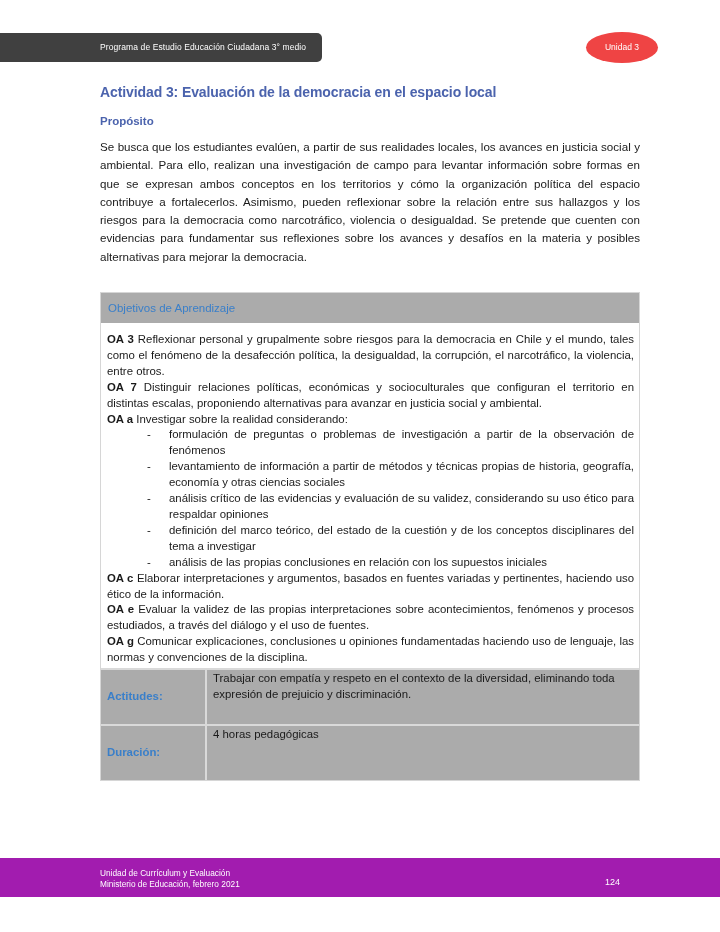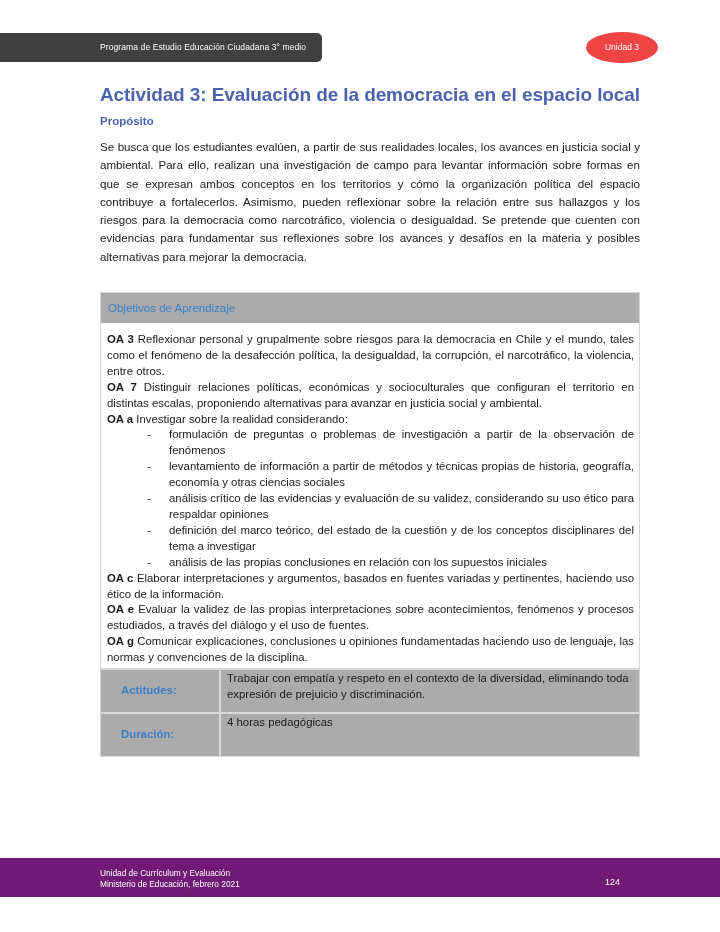--- a/index.html
+++ b/index.html
@@ -13,21 +13,21 @@
     background:#404040; border-radius:0 5px 5px 0;
     color:#ffffff; font-size:8.5px; line-height:29px;
     box-sizing:border-box; padding-left:100px; letter-spacing:0.1px;
   }
   .unit-pill {
     position:absolute; left:586px; top:32px; width:72px; height:31px;
     background:#ef4444; border-radius:50%;
     color:#ffffff; font-size:8.5px; line-height:31px; text-align:center;
   }
   .title {
-    position:absolute; left:100px; top:84px; font-size:19px; font-weight:bold;
+    position:absolute; left:100px; top:84px; font-size:14px; font-weight:bold;
     color:#4b63ad; letter-spacing:-0.1px; margin:0;
   }
   .subtitle {
     position:absolute; left:100px; top:115px; font-size:11.5px; font-weight:bold;
     color:#4b63ad; margin:0;
   }
   .purpose {
     position:absolute; left:100px; top:138px; width:540px;
     font-size:11.6px; line-height:18.3px; text-align:justify; margin:0;
   }
@@ -46,29 +46,28 @@
   .oa-item { text-align:justify; margin:0; }
   .oa-code { font-weight:bold; }
   .oa-list { list-style:none; margin:0; padding:0 0 0 40px; }
   .oa-list li { position:relative; padding-left:22px; text-align:justify; }
   .oa-list li .dash { position:absolute; left:0; top:0; }
   .row {
     display:flex; background:#ababab; border-top:2px solid #d9d9d9;
     font-size:11.4px; line-height:15.9px;
   }
   .row .label {
-    width:92px; padding:13px 6px; color:#3a7fc9; font-weight:bold; flex-shrink:0;
+    width:92px; padding:19px 6px; color:#3a7fc9; font-weight:bold; flex-shrink:0;
     border-right:2px solid #d9d9d9;
-    margin-left:14px;
   }
   .row .value { padding:1px 6px; flex:1; }
   .row.dur { min-height:27px; }
   .footer {
     position:absolute; left:0; top:858px; width:720px; height:39px;
-    background:#701a75; color:#ffffff; font-size:8.3px;
+    background:#a21caf; color:#ffffff; font-size:8.3px;
   }
   .footer .lines { position:absolute; left:100px; top:10px; line-height:11px; }
   .footer .page-num { position:absolute; left:605px; top:19px; font-size:9px; }
 </style>
 </head>
 <body>
 
 <div class="top-bar">
   <span>Programa de Estudio Educación Ciudadana 3° medio</span>
 </div>

